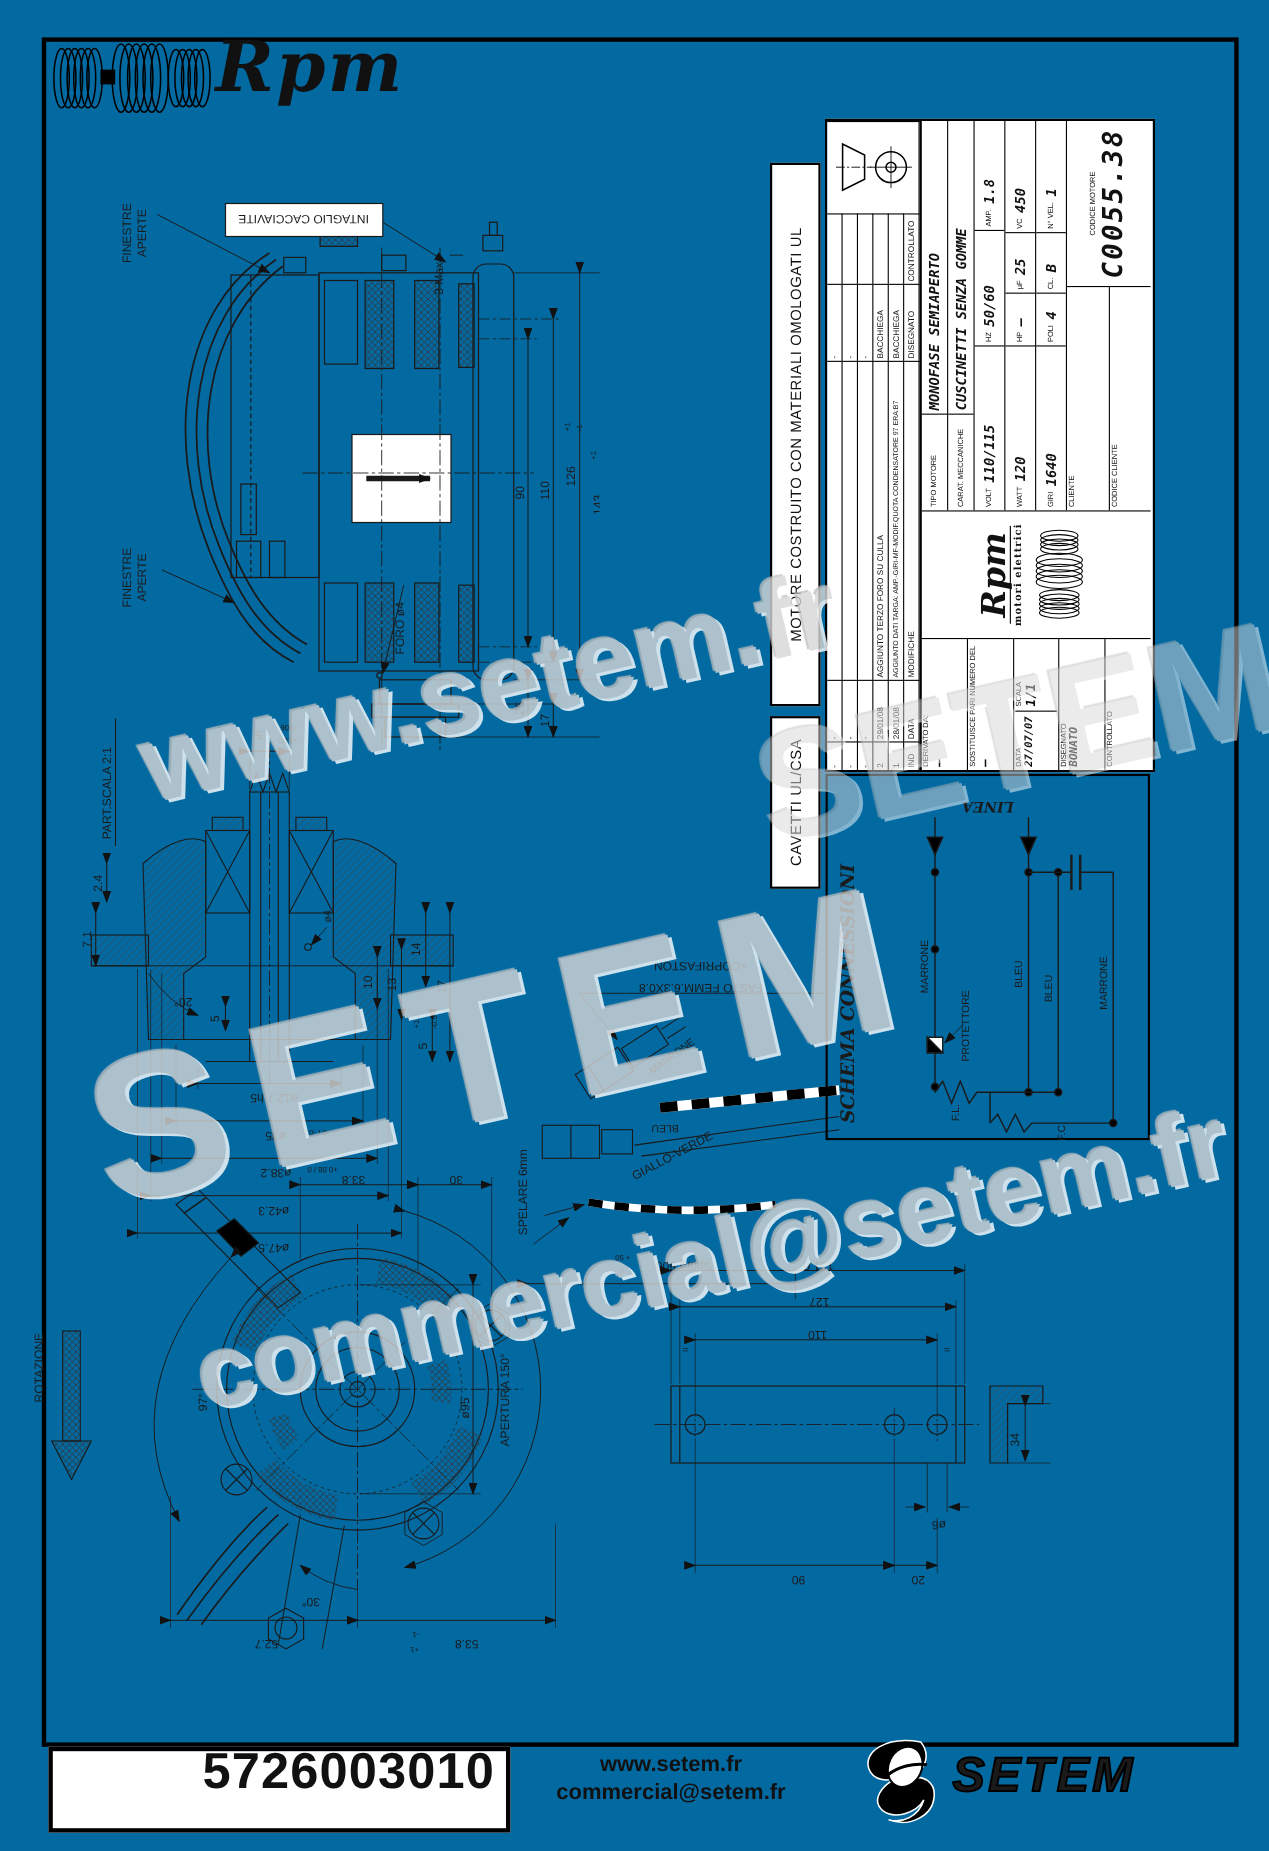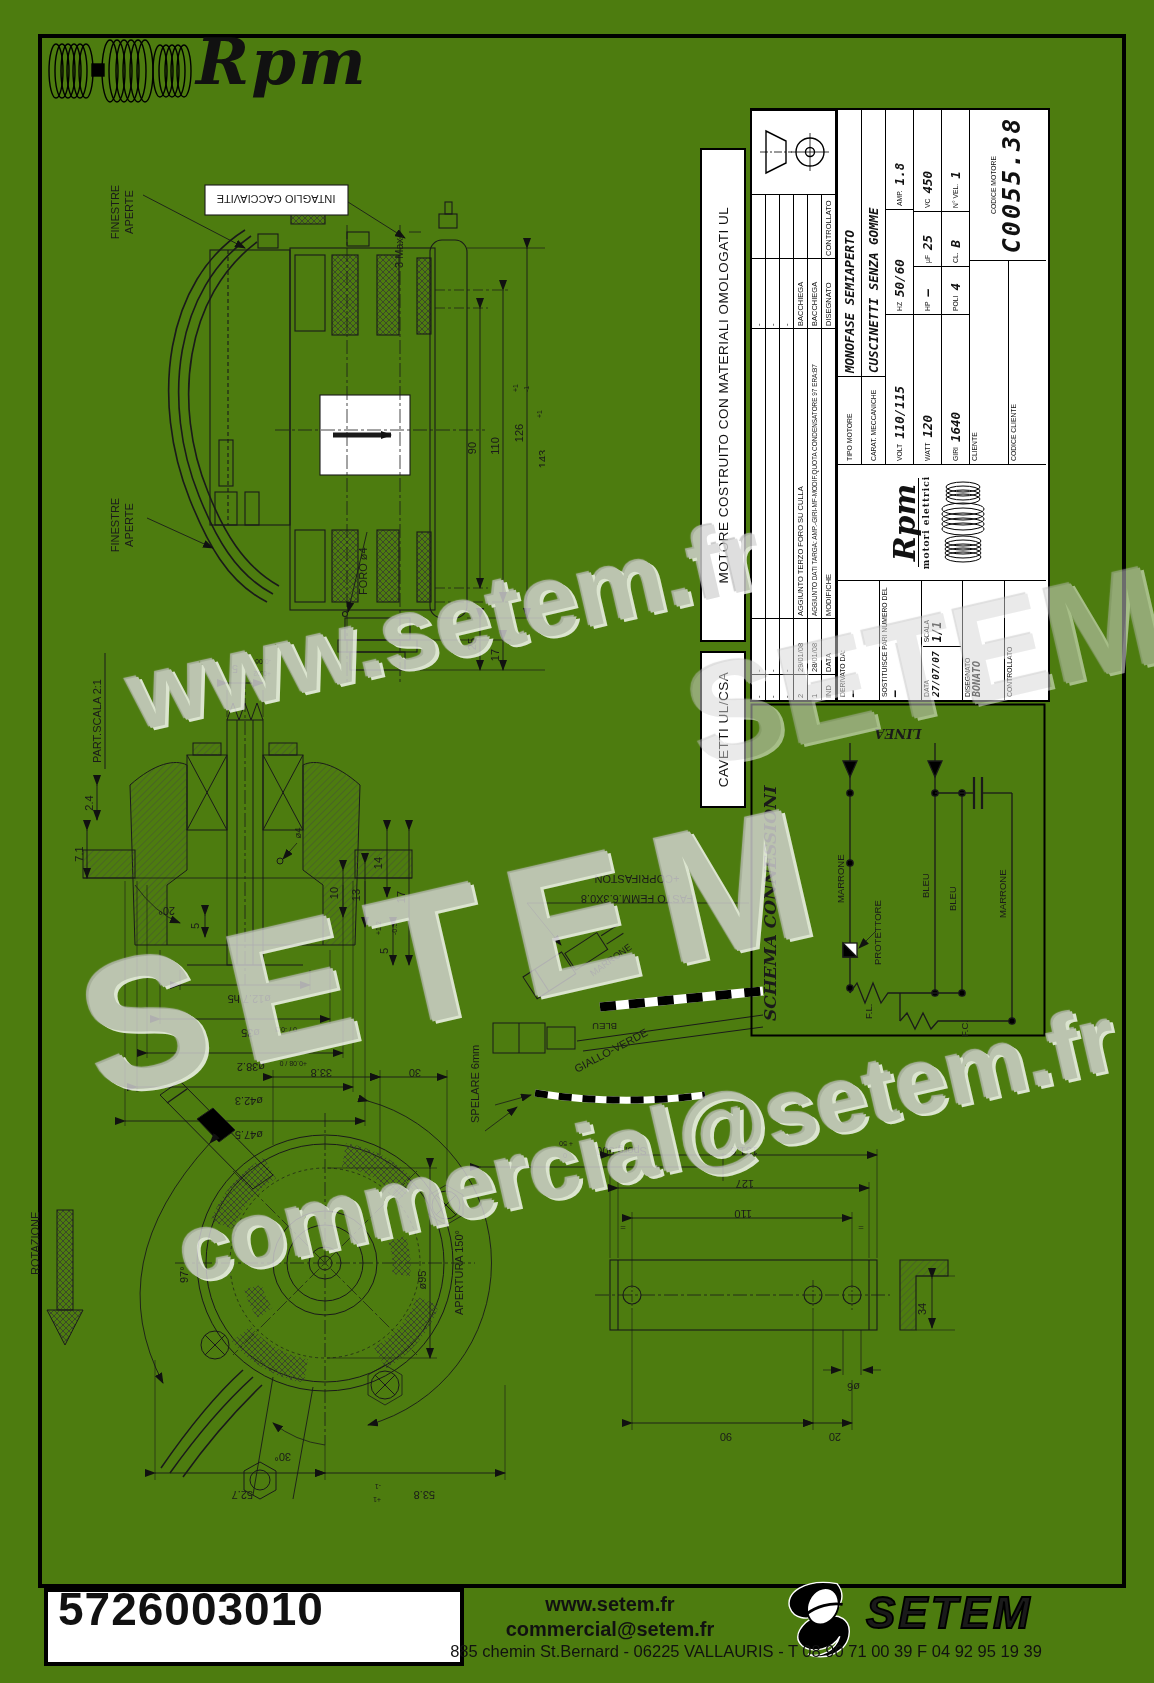--- a/index.html
+++ b/index.html
@@ -1,16 +1,16 @@
 <!DOCTYPE html>
 <html><head>
 <meta charset="utf-8">
 <style>
   html,body{margin:0;padding:0;background:#e8e8e8;}
-  .page{position:relative;width:1154px;height:1683px;background:#4d7c0f;
+  .page{position:relative;width:1154px;height:1683px;background:#0369a1;
         font-family:"Liberation Sans",sans-serif;color:#111;overflow:hidden;}
   .ab{position:absolute;}
   .frame{left:38px;top:34px;width:1080px;height:1546px;border:4px solid #000;}
   
   .brand-script{left:196px;top:24px;font-family:"DejaVu Serif",serif;
       font-style:italic;font-weight:bold;font-size:64px;letter-spacing:2px;}
   .refbox{left:758px;top:28px;width:276px;border-bottom:5px solid #000;padding-bottom:2px;
       font-size:40px;font-weight:bold;font-style:italic;display:flex;gap:26px;}
   
   .rotbox{transform:rotate(-90deg);transform-origin:0 0;border:2px solid #000;
@@ -45,21 +45,21 @@
   .bigv{font-family:"DejaVu Sans Mono",monospace;font-style:italic;font-weight:bold;font-size:12.5px;}
   .cmot{display:flex;flex-direction:column;align-items:center;justify-content:center;}
   .cmot .val{font-size:25px;letter-spacing:2px;}
   
   .wm{font-weight:bold;color:#d7d7d7;text-shadow:3px 3px 0 #ffffff,-2px -2px 1px #bfbfbf;
       transform:rotate(-13deg);transform-origin:0 50%;white-space:nowrap;opacity:.8;
       pointer-events:none;z-index:40;}
   
   .codebox{left:44px;top:1588px;width:392px;height:66px;border:4px solid #000;padding:2px 10px;z-index:50;background:#fff;}
   .codebox .cl{font-size:21px;font-weight:bold;}
-  .codebox .cv{font-size:46px;font-weight:bold;text-align:left;margin-top:-12px;letter-spacing:1px;}
+  .codebox .cv{font-size:46px;font-weight:bold;text-align:right;margin-top:-12px;letter-spacing:1px;}
   .fcenter{left:452px;top:1592px;width:316px;text-align:center;font-weight:bold;font-size:20px;line-height:25px;z-index:50;}
   .addr{left:438px;top:1642px;width:616px;text-align:center;font-size:16.5px;z-index:50;}
   svg text{font-family:"Liberation Sans",sans-serif;fill:#1a1a1a;}
   .dim{font-size:11px;}
   .sm{font-size:7px;}
   .md{font-size:9.5px;}
 </style>
 </head>
 <body>
 
@@ -727,15 +727,14 @@
     <div>commercial@setem.fr</div>
   </div>
   <svg class="ab" style="left:778px;top:1578px;z-index:50" width="86" height="80" viewBox="0 0 90 85">
     <path d="M62,6 C28,0 6,16 12,32 C16,43 30,45 40,40 C24,48 14,62 25,72 C36,81 58,75 65,62 C60,78 44,85 31,81 C50,89 74,78 75,58 C76,44 64,38 52,41 C67,33 72,18 62,6 Z" fill="#000" stroke="#fff" stroke-width="1.5"></path>
     <ellipse cx="47" cy="30" rx="16" ry="20" fill="#fff" stroke="#000" stroke-width="2" transform="rotate(25 47 30)"></ellipse>
     <path d="M30,38 C40,30 55,26 68,28" fill="none" stroke="#000" stroke-width="3"></path>
   </svg>
   <svg class="ab" style="left:862px;top:1586px;z-index:50" width="190" height="56" viewBox="0 0 190 56">
     <text x="4" y="42" font-size="44" font-style="italic" font-weight="bold" letter-spacing="3" fill="#fff" stroke="#000" stroke-width="1.8">SETEM</text>
   </svg>
-  <div class="ab addr">885 chemin St.Bernard  -  06225 VALLAURIS  -  T 08 90 71 00 39   F 04 92 95 19 39</div>
 
 </div>
 
 </body></html>

